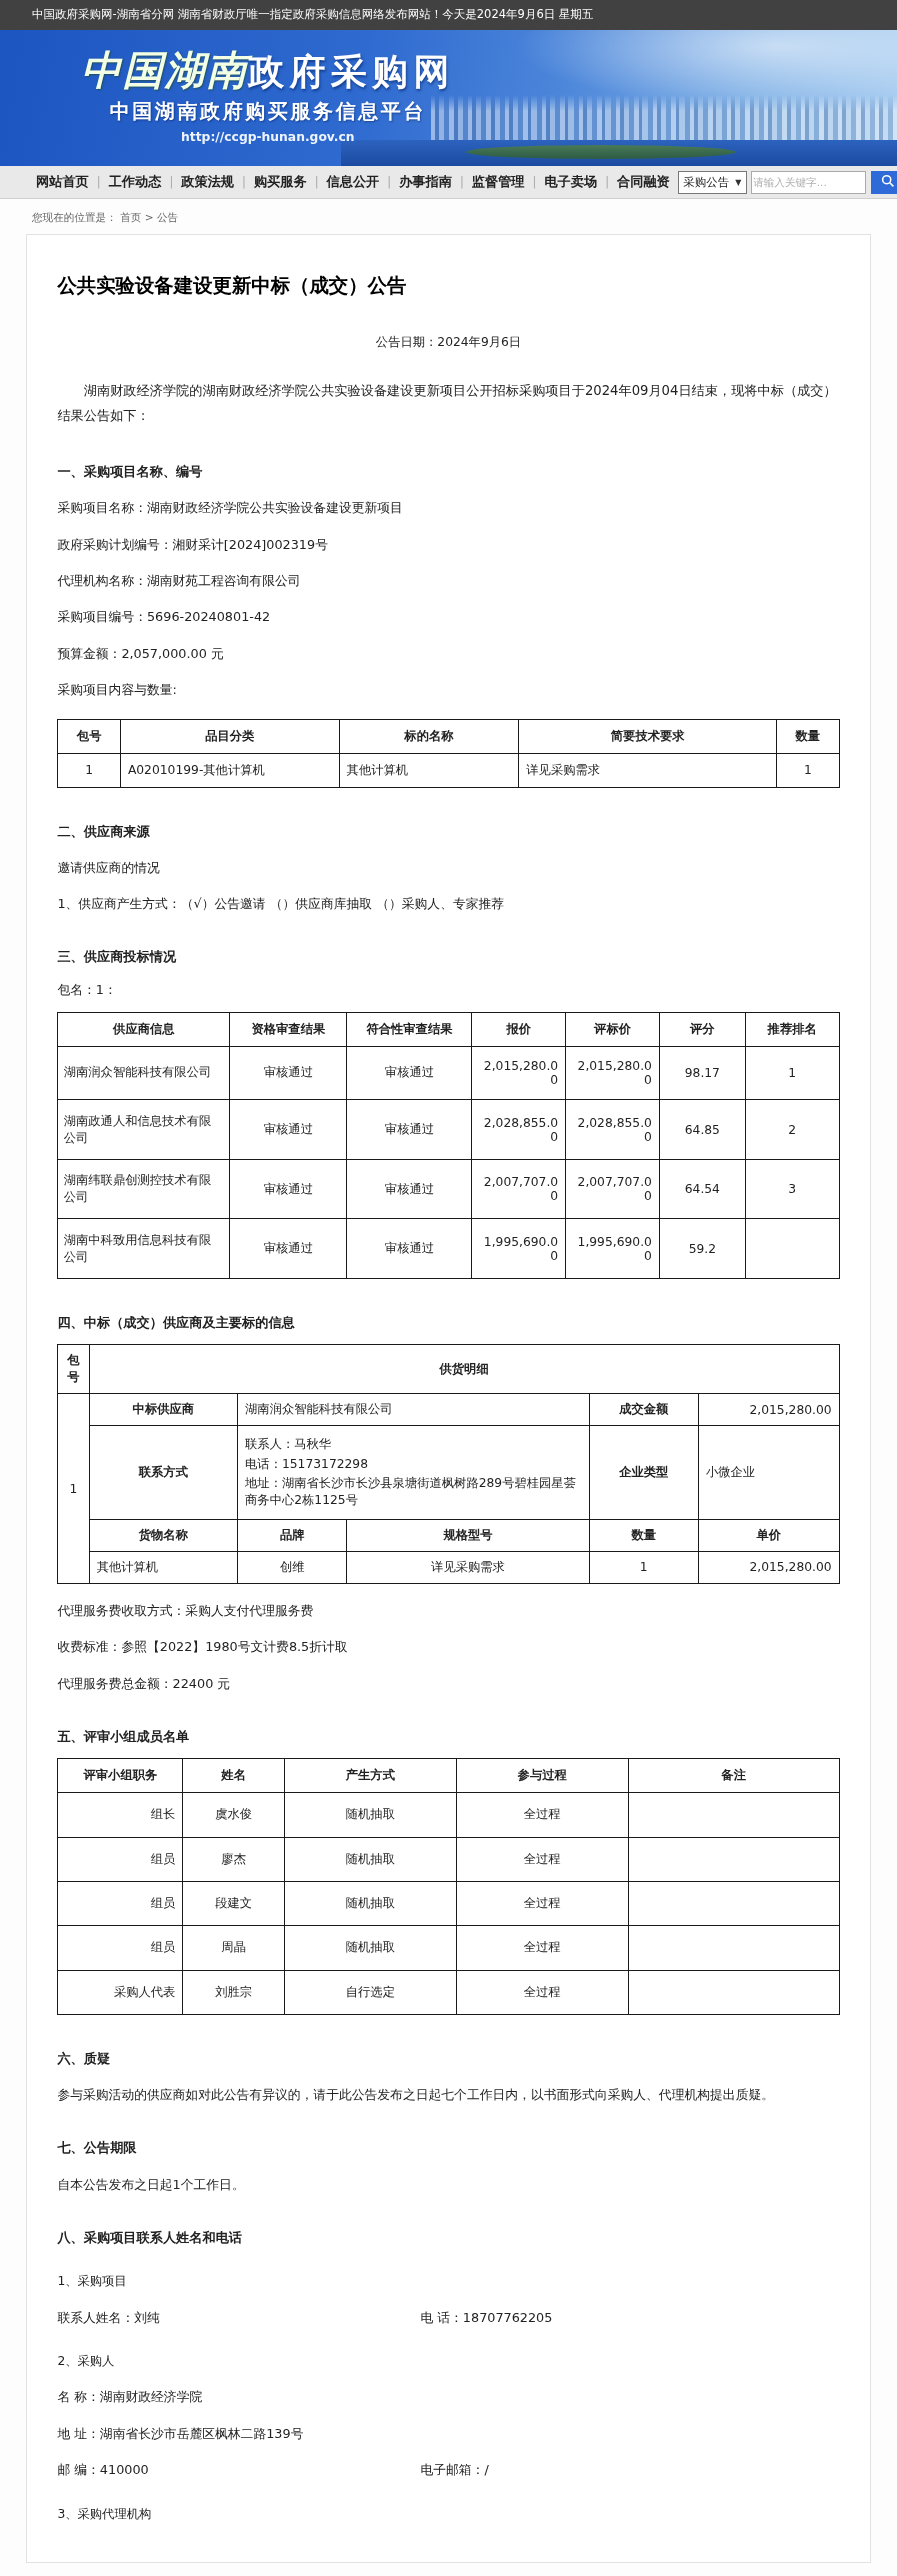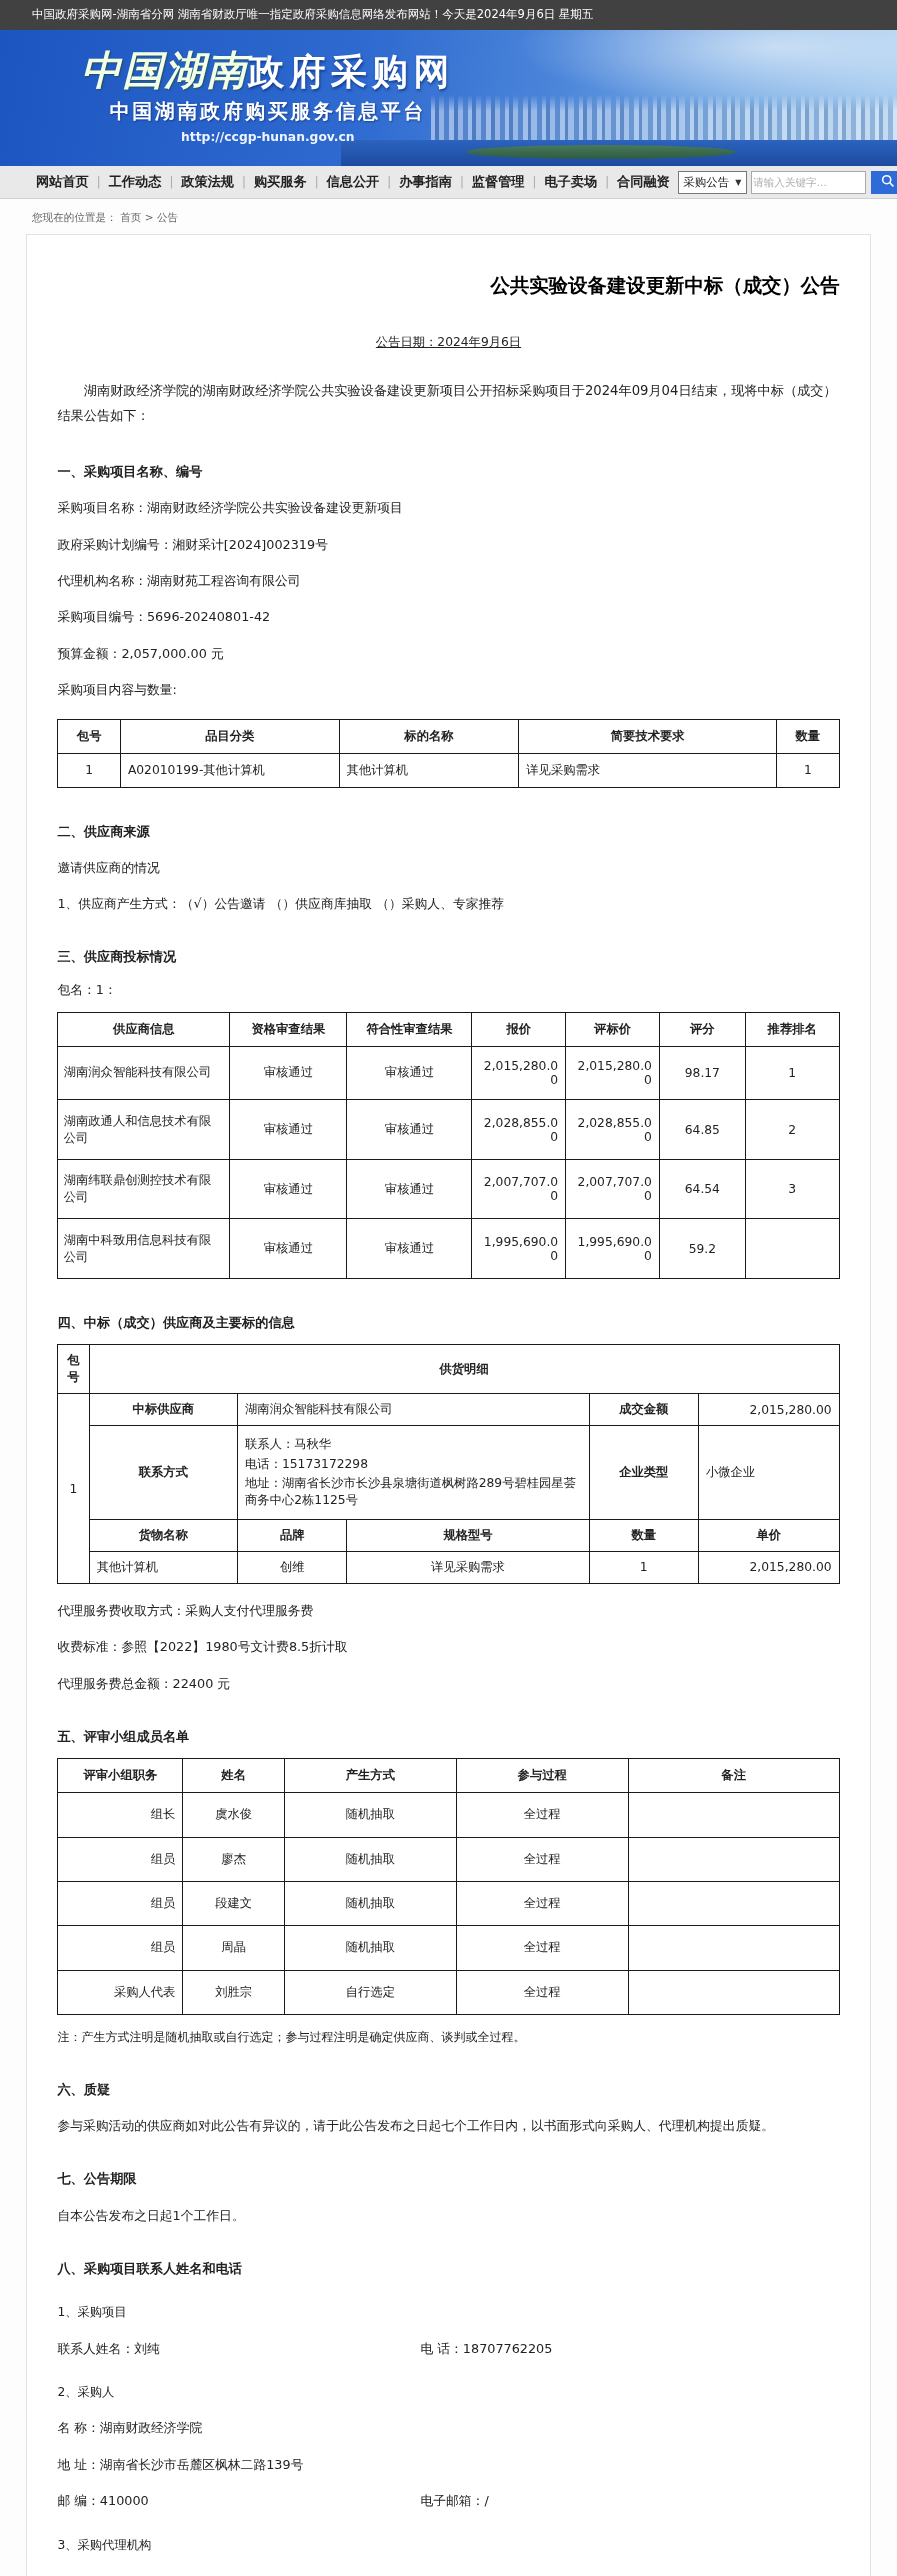--- a/index.html
+++ b/index.html
@@ -79,22 +79,22 @@
     display:flex; align-items:center; justify-content:center;
   }
   
   .breadcrumb { font-size:10.6px; color:#666; padding:11.5px 0 8px 32px; }
   .breadcrumb a { color:#666; text-decoration:none; cursor:pointer; }
   
   .card {
     margin:1.8px 26.4px 21px; background:#ffffff; border:0.9px solid #e2e2e2;
     padding:37px 30px 23px;
   }
-  .notice-title { text-align:right; font-size:19.4px; font-weight:bold; margin:0 0 35px; color:#000; }
-  .dateline { text-align:center; font-size:12.3px; margin:0 0 26.4px;text-decoration:underline; }
+  .notice-title { text-align:left; font-size:19.4px; font-weight:bold; margin:0 0 35px; color:#000; }
+  .dateline { text-align:center; font-size:12.3px; margin:0 0 26.4px; }
   .intro { font-size:13.2px; line-height:1.9; text-indent:2em; margin:0 0 23px; }
   .sec-heading { font-size:13.2px; font-weight:bold; margin:35px 0 7px; }
   .line { font-size:12.8px; margin:19.4px 0; }
   .pkg-label { font-size:12.8px; margin:16px 0 5.3px; }
   
   table.dtable { width:100%; border-collapse:collapse; border:1.8px solid #1a1a1a; margin:12.3px 0 5.3px; table-layout:fixed; }
   .dtable th, .dtable td { border:0.9px solid #1a1a1a; font-size:12.3px; padding:8px 7px; word-break:break-all; }
   .dtable th { font-weight:bold; text-align:center; }
   .items-table td { text-align:left; }
   .items-table td:nth-child(1), .items-table td:nth-child(5) { text-align:center; }
@@ -385,21 +385,20 @@
         </tr>
         <tr>
           <td>采购人代表</td>
           <td>刘胜宗</td>
           <td>自行选定</td>
           <td>全过程</td>
           <td></td>
         </tr>
       </tbody>
     </table>
-  <p class="note">注：产生方式注明是随机抽取或自行选定；参与过程注明是确定供应商、谈判或全过程。</p>
 
   <div class="sec-heading">六、质疑</div>
   <p class="line">参与采购活动的供应商如对此公告有异议的，请于此公告发布之日起七个工作日内，以书面形式向采购人、代理机构提出质疑。</p>
 
   <div class="sec-heading">七、公告期限</div>
   <p class="line">自本公告发布之日起1个工作日。</p>
 
   <div class="sec-heading">八、采购项目联系人姓名和电话</div>
 
   <div class="sub-label">1、采购项目</div>

